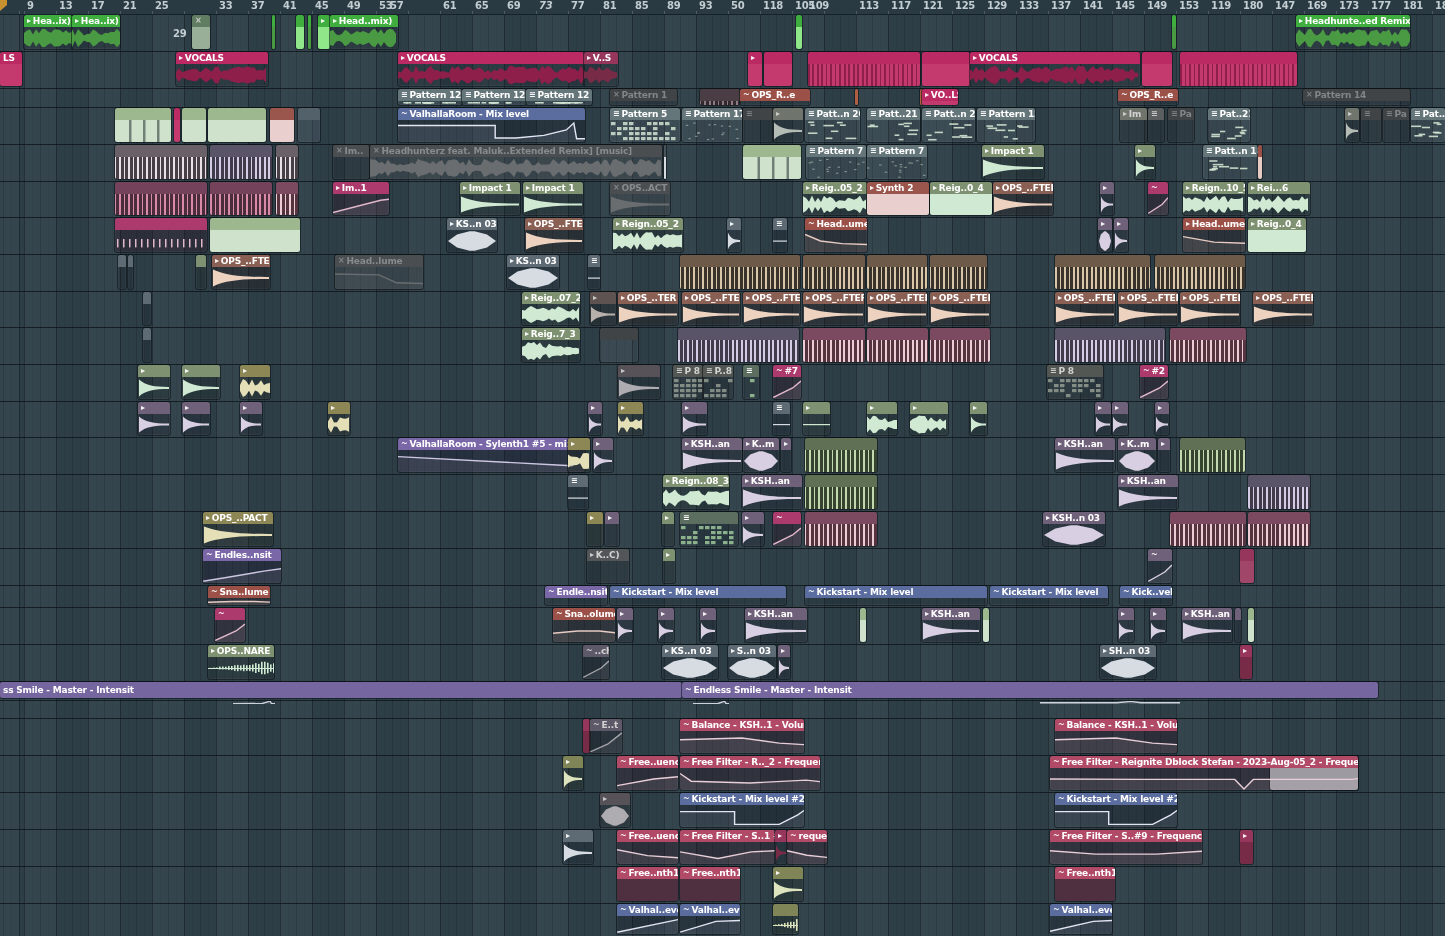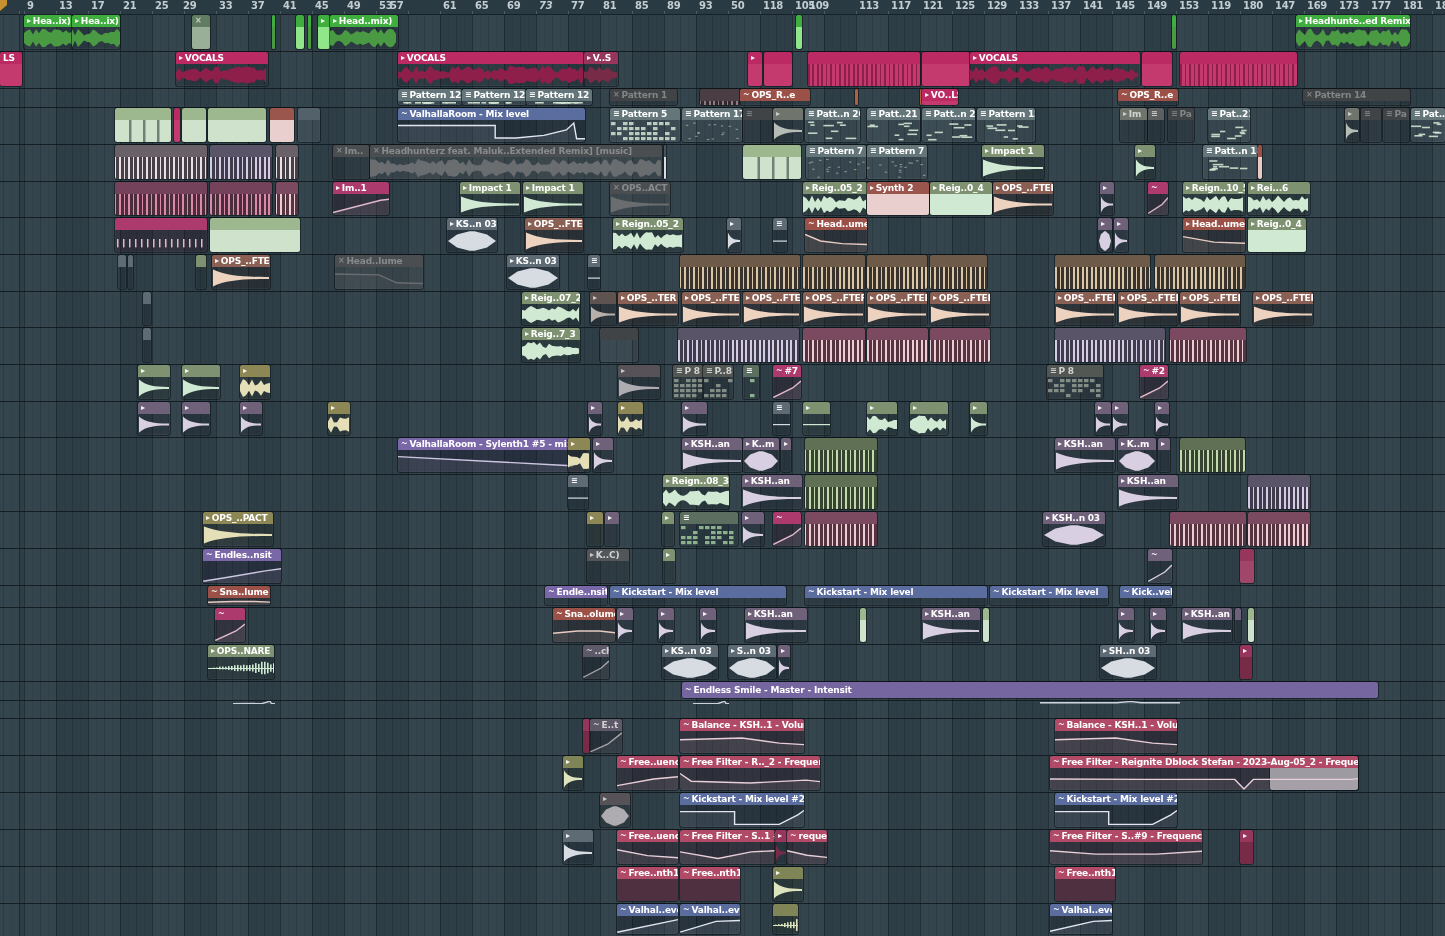--- a/index.html
+++ b/index.html
@@ -39,21 +39,21 @@
 </head>
 <body>
 
 <div id="playlist">
   <div id="ruler">
       <span class="rnum" style="left: 27px;">9</span>
       <span class="rnum" style="left: 59px;">13</span>
       <span class="rnum" style="left: 91px;">17</span>
       <span class="rnum" style="left: 123px;">21</span>
       <span class="rnum" style="left: 155px;">25</span>
-      <span class="rnum" style="left: 183px;">29</span>
+      <span class="rnum" style="left: 173px; margin-top: 28px;">29</span>
       <span class="rnum" style="left: 219px;">33</span>
       <span class="rnum" style="left: 251px;">37</span>
       <span class="rnum" style="left: 283px;">41</span>
       <span class="rnum" style="left: 315px;">45</span>
       <span class="rnum" style="left: 347px;">49</span>
       <span class="rnum" style="left: 379px;">53</span>
       <span class="rnum" style="left: 390px;">57</span>
       <span class="rnum" style="left: 443px;">61</span>
       <span class="rnum" style="left: 475px;">65</span>
       <span class="rnum" style="left: 507px;">69</span>
@@ -2171,20 +2171,25 @@
           <polygon points="1.0,11.0 11.2,4.4 25.2,1.3 30.8,1.3 44.8,4.4 55.0,11.0 44.8,17.6 30.8,20.7 25.2,20.7 11.2,17.6" fill="#d6dce2"></polygon>
         </svg>
       </div>
     </div>
     <div class="clip" style="left: 1240px; top: 645px; width: 12px; height: 34px;">
       <div class="hd" style="background: rgb(151, 54, 92);">
         <span class="ic">▸</span>
       </div>
       <div class="bd" style="background: rgb(119, 43, 70);"></div>
     </div>
+    <div class="clip full" style="left: 0px; top: 682px; width: 682px; height: 16px;">
+      <div class="hd" style="background: rgb(117, 102, 159);">
+        <span>ss Smile - Master - Intensit</span>
+      </div>
+    </div>
     <div class="clip full" style="left: 682px; top: 682px; width: 696px; height: 16px;">
       <div class="hd" style="background: rgb(117, 102, 159);">
         <span class="ic">~</span>
         <span>Endless Smile - Master - Intensit</span>
       </div>
     </div>
     <div class="clip curve" style="left: 233px; top: 701px; width: 42px; height: 15px;">
       <div class="bd" style="background: transparent;">
         <svg width="42" height="3" viewBox="0 0 42 3" preserveAspectRatio="none">
           <path d="M0.0,2.8 L 29.4,2.5 L 37.0,0.2 L 38.6,2.8 L 42.0,2.8 L 42,3 L 0,3 Z" fill="#ccd2da" opacity="0.10"></path>

